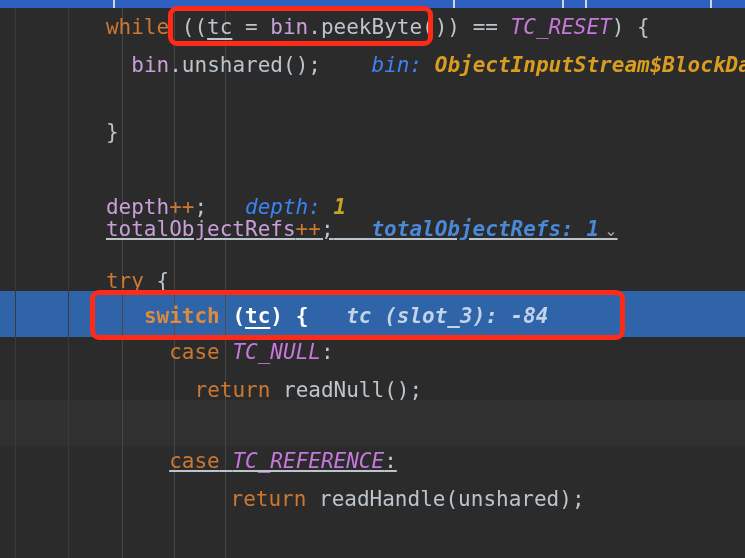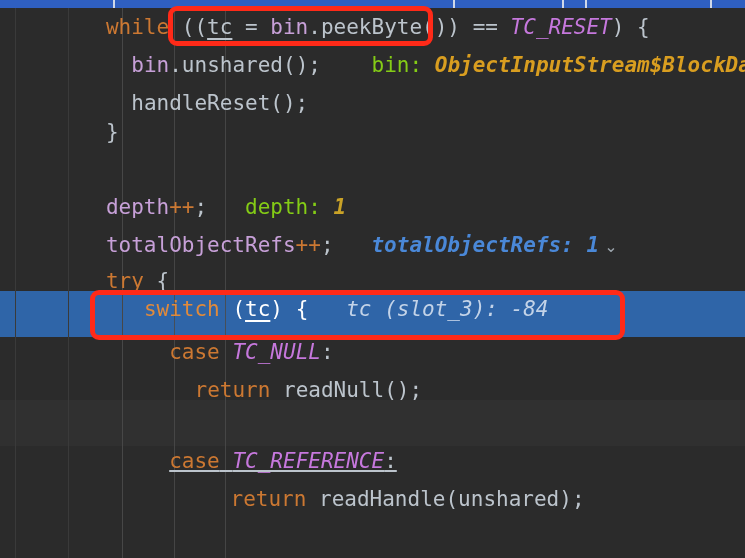--- a/index.html
+++ b/index.html
@@ -92,21 +92,21 @@
     width: 745px;
     z-index: 2;
   }
 
   
   .kw      { color: #cc7832; }            
   .ident   { color: #c7a0d8; }            
   .plain   { color: #bcc4cc; }            
   .meth    { color: #bcc4cc; }            
   .konst   { color: #c678dd; font-style: italic; }  
-  .hint    { color: #84cc16; }  
+  .hint    { color: #3b82f6; font-style: italic; }  
   .hintval { color: #c9a227; font-weight: bold; font-style: italic; }
   .hintobj { color: #d99e20; font-weight: bold; font-style: italic; }
   .hintblue{ color: #4a88d8; font-weight: bold; font-style: italic; }
   .hintsel { color: #c3d3e8; font-style: italic; }  
   .selkw   { color: #e08a3c; }
   .seltext { color: #ffffff; }
   .uline   { text-decoration: underline; text-underline-offset: 4px; }
 
   .chev {
     color: #9aa3ab;
@@ -147,26 +147,25 @@
       <div class="strip-tick" style="left: 113px; background: rgb(207, 216, 232);"></div>
       <div class="strip-tick" style="left: 453px; background: rgb(207, 216, 232);"></div>
       <div class="strip-tick" style="left: 562px; background: rgb(207, 216, 232);"></div>
       <div class="strip-tick" style="left: 585px; background: rgb(207, 216, 232);"></div>
       <div class="strip-tick" style="left: 710px; background: rgb(207, 216, 232);"></div>
     </div>
 
   <div id="code">
       <div class="row" style="top: 8px;"><span class="ind" style="width: 105.95px;"></span><span class="kw">while</span><span class="plain"> ((</span><span class="plain uline">tc</span><span class="plain"> = </span><span class="ident">bin</span><span class="plain">.</span><span class="meth">peekByte</span><span class="plain">()) == </span><span class="konst">TC_RESET</span><span class="plain">) {</span></div>
       <div class="row" style="top: 46px;"><span class="ind" style="width: 131.25px;"></span><span class="ident">bin</span><span class="plain">.</span><span class="meth">unshared</span><span class="plain">();</span><span class="hint">    bin: </span><span class="hintobj">ObjectInputStream$BlockDa</span></div>
-      <div class="row" style="top: 84px;"><span class="ind" style="width: 131.25px;"></span><span class="meth">handleReset</span><span class="plain">();</span></div>
       <div class="row" style="top: 113px;"><span class="ind" style="width: 105.95px;"></span><span class="plain">}</span></div>
       <div class="row" style="top: 188px;"><span class="ind" style="width: 105.95px;"></span><span class="ident">depth</span><span class="kw">++</span><span class="plain">;</span><span class="hint">   depth: </span><span class="hintval">1</span></div>
-      <div class="row" style="top: 226px;"><span class="ind" style="width: 105.95px;"></span><span class="ident">totalObjectRefs</span><span class="kw">++</span><span class="plain">;</span><span class="hintblue">   totalObjectRefs: 1</span><span class="chev"> ⌄</span></div>
+      <div class="row" style="top: 210px; text-decoration: underline;"><span class="ind" style="width: 105.95px;"></span><span class="ident">totalObjectRefs</span><span class="kw">++</span><span class="plain">;</span><span class="hintblue">   totalObjectRefs: 1</span><span class="chev"> ⌄</span></div>
       <div class="row" style="top: 262px;"><span class="ind" style="width: 105.95px;"></span><span class="kw">try</span><span class="plain"> {</span></div>
-      <div class="row" style="top: 290px;"><span class="ind" style="width: 143.9px;"></span><span class="selkw">switch</span><span class="seltext"> (</span><span class="seltext uline">tc</span><span class="seltext">) {</span><span class="hintsel">   tc (slot_3): -84</span></div>
+      <div class="row" style="top: 297px; font-weight: bold;"><span class="ind" style="width: 143.9px;"></span><span class="selkw">switch</span><span class="seltext"> (</span><span class="seltext uline">tc</span><span class="seltext">) {</span><span class="hintsel">   tc (slot_3): -84</span></div>
       <div class="row" style="top: 333px;"><span class="ind" style="width: 169.2px;"></span><span class="kw">case</span><span class="plain"> </span><span class="konst">TC_NULL</span><span class="plain">:</span></div>
       <div class="row" style="top: 371px;"><span class="ind" style="width: 194.5px;"></span><span class="kw">return</span><span class="plain"> </span><span class="meth">readNull</span><span class="plain">();</span></div>
       <div class="row" style="top: 404px;"><span class="ind" style="width: 68px;"></span></div>
       <div class="row" style="top: 442px; text-decoration: underline;"><span class="ind" style="width: 169.2px;"></span><span class="kw">case</span><span class="plain"> </span><span class="konst">TC_REFERENCE</span><span class="plain">:</span></div>
       <div class="row" style="top: 480px; padding-left: 36px;"><span class="ind" style="width: 194.5px;"></span><span class="kw">return</span><span class="plain"> </span><span class="meth">readHandle</span><span class="plain">(</span><span class="plain">unshared</span><span class="plain">);</span></div>
       <div class="row" style="top: 549px;"><span class="ind" style="width: 169.2px;"></span><span class="kw">case</span><span class="plain"> </span><span class="konst">TC_CLASS</span><span class="plain">:</span></div>
     </div>
 
   <div id="annots">
       <div class="annot" style="left: 168px; top: 6px; width: 265px; height: 40px; border-color: rgb(255, 42, 24);"></div>

